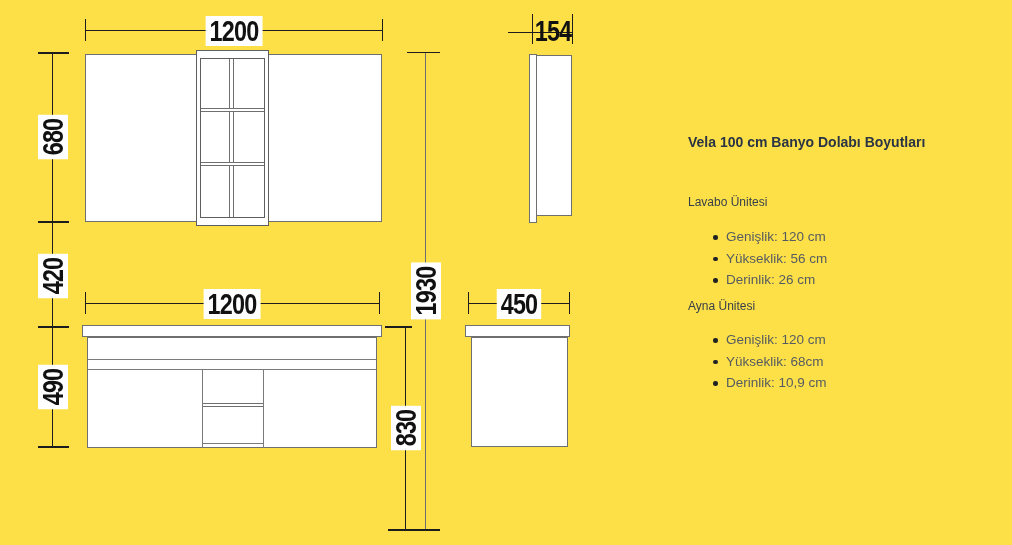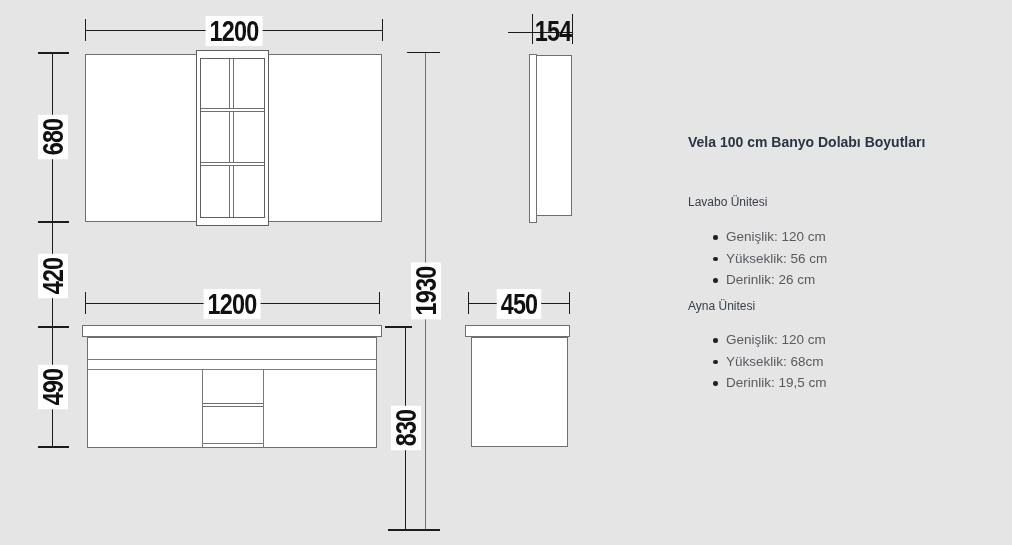--- a/index.html
+++ b/index.html
@@ -1,17 +1,17 @@
 <!DOCTYPE html>
 <html><head>
 <meta charset="utf-8">
 <style>
   html,body{margin:0;padding:0;background:#fff;}
   #stage{
-    position:relative;width:1012px;height:545px;background:#e5e5e5;
+    position:relative;width:1012px;height:545px;background:#fde047;
     font-family:"Liberation Sans",sans-serif;overflow:hidden;
   }
   
   .rect{position:absolute;border:1px solid #6f6f6f;background:#fff;box-sizing:border-box;}
   .hline{position:absolute;height:1px;background:#7a7a7a;}
   .vline{position:absolute;width:1px;background:#7a7a7a;}
   .dline-h{position:absolute;height:1px;background:#1c1c1c;}
   .dline-v{position:absolute;width:1px;background:#1c1c1c;}
   .tick-v{position:absolute;width:1px;height:22px;background:#1c1c1c;}
   .tick-h{position:absolute;height:2px;background:#1c1c1c;}
@@ -105,16 +105,16 @@
   <ul class="info-list" style="top:210px;">
     <li><span class="dot"></span><span>Genişlik: 120 cm</span></li>
     <li><span class="dot"></span><span>Yükseklik: 56 cm</span></li>
     <li><span class="dot"></span><span>Derinlik: 26 cm</span></li>
   </ul>
 
   <div class="info-heading" style="top:299px;">Ayna Ünitesi</div>
   <ul class="info-list" style="top:313px;">
     <li><span class="dot"></span><span>Genişlik: 120 cm</span></li>
     <li><span class="dot"></span><span>Yükseklik: 68cm</span></li>
-    <li><span class="dot"></span><span>Derinlik: 19,5 cm</span></li>
+    <li><span class="dot"></span><span>Derinlik: 10,9 cm</span></li>
   </ul>
 
 </div>
 
 </body></html>

